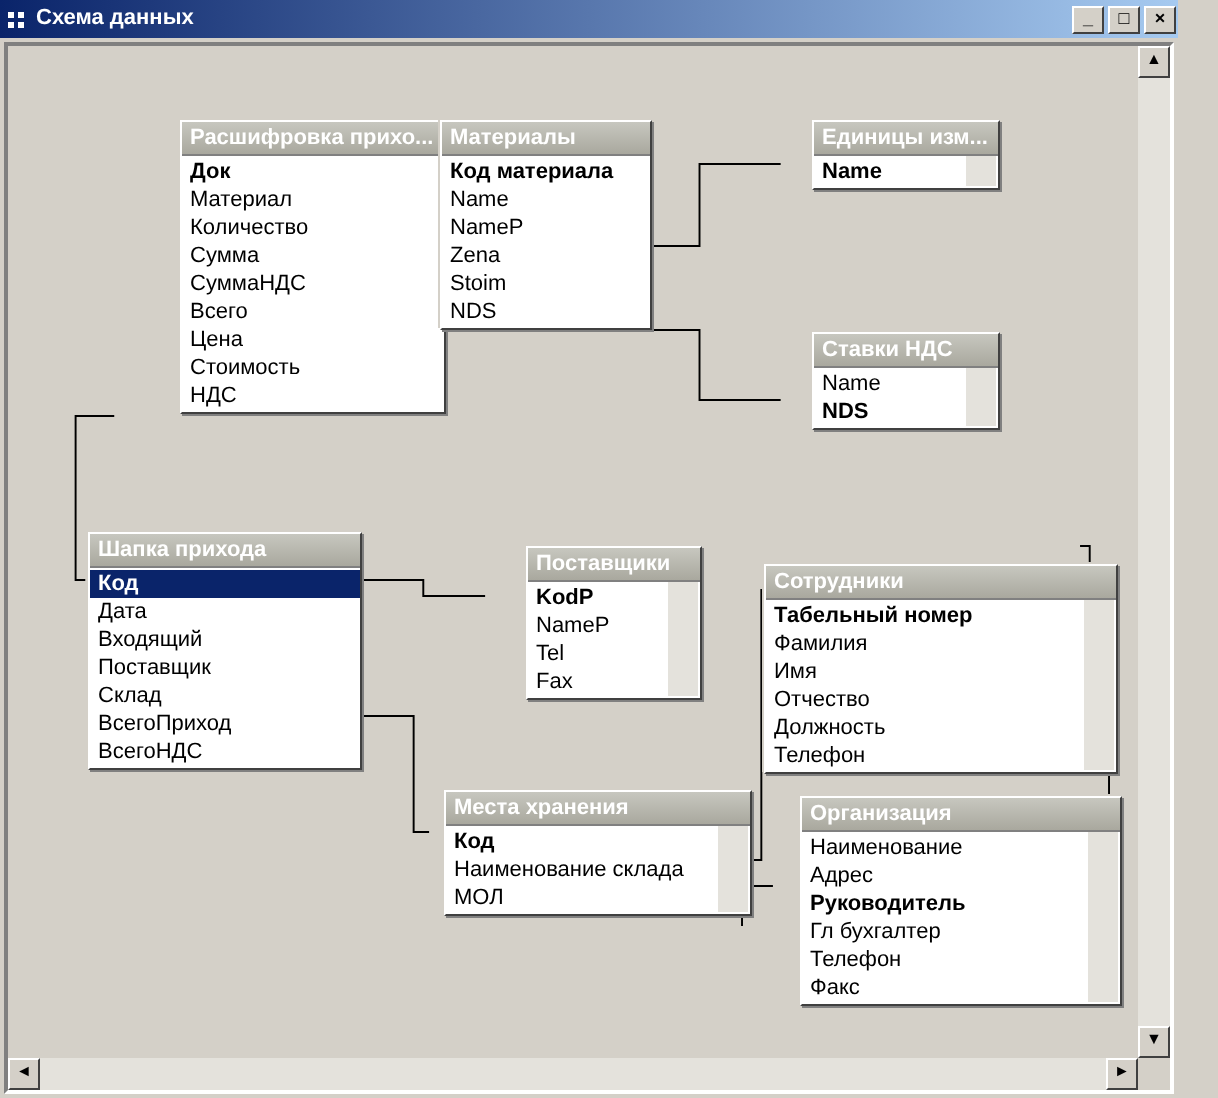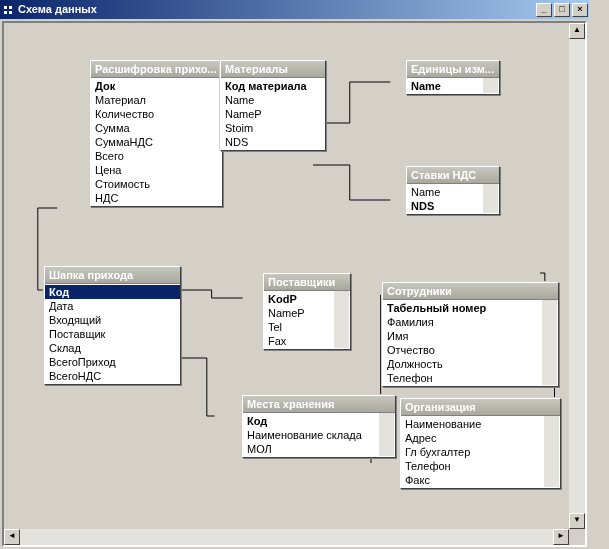--- a/index.html
+++ b/index.html
@@ -209,20 +209,21 @@
           <li>НДС</li>
         </ul>
       </div>
 
       <div class="box" style="left:216px; top:37px; width:104px;">
         <div class="bh">Материалы</div>
         <ul>
           <li class="pk">Код материала</li>
           <li>Name</li>
           <li>NameP</li>
+          <li>Zena</li>
           <li>Stoim</li>
           <li>NDS</li>
         </ul>
       </div>
 
       <div class="box" style="left:402px; top:37px; width:92px;">
         <div class="bh">Единицы изм...</div>
         <ul style="padding-right:15px;">
           <li class="pk">Name</li>
         </ul>
@@ -258,21 +259,21 @@
         <ul style="padding-right:15px;">
           <li class="pk">KodP</li>
           <li>NameP</li>
           <li>Tel</li>
           <li>Fax</li>
         </ul>
         <div class="sc" style="top:17px;">
         </div>
       </div>
 
-      <div class="box" style="left:218px; top:372px; width:152px;margin-left:20px;">
+      <div class="box" style="left:218px; top:372px; width:152px;">
         <div class="bh">Места хранения</div>
         <ul style="padding-right:15px;">
           <li class="pk">Код</li>
           <li>Наименование склада</li>
           <li>МОЛ</li>
         </ul>
         <div class="sc" style="top:17px;">
         </div>
       </div>
 
@@ -288,20 +289,21 @@
         </ul>
         <div class="sc" style="top:17px;">
         </div>
       </div>
 
       <div class="box" style="left:396px; top:375px; width:159px;">
         <div class="bh">Организация</div>
         <ul style="padding-right:15px;">
           <li>Наименование</li>
           <li>Адрес</li>
+          <li class="pk">Руководитель</li>
           <li>Гл бухгалтер</li>
           <li>Телефон</li>
           <li>Факс</li>
         </ul>
         <div class="sc" style="top:17px;">
         </div>
       </div>
 
     </div>
 

